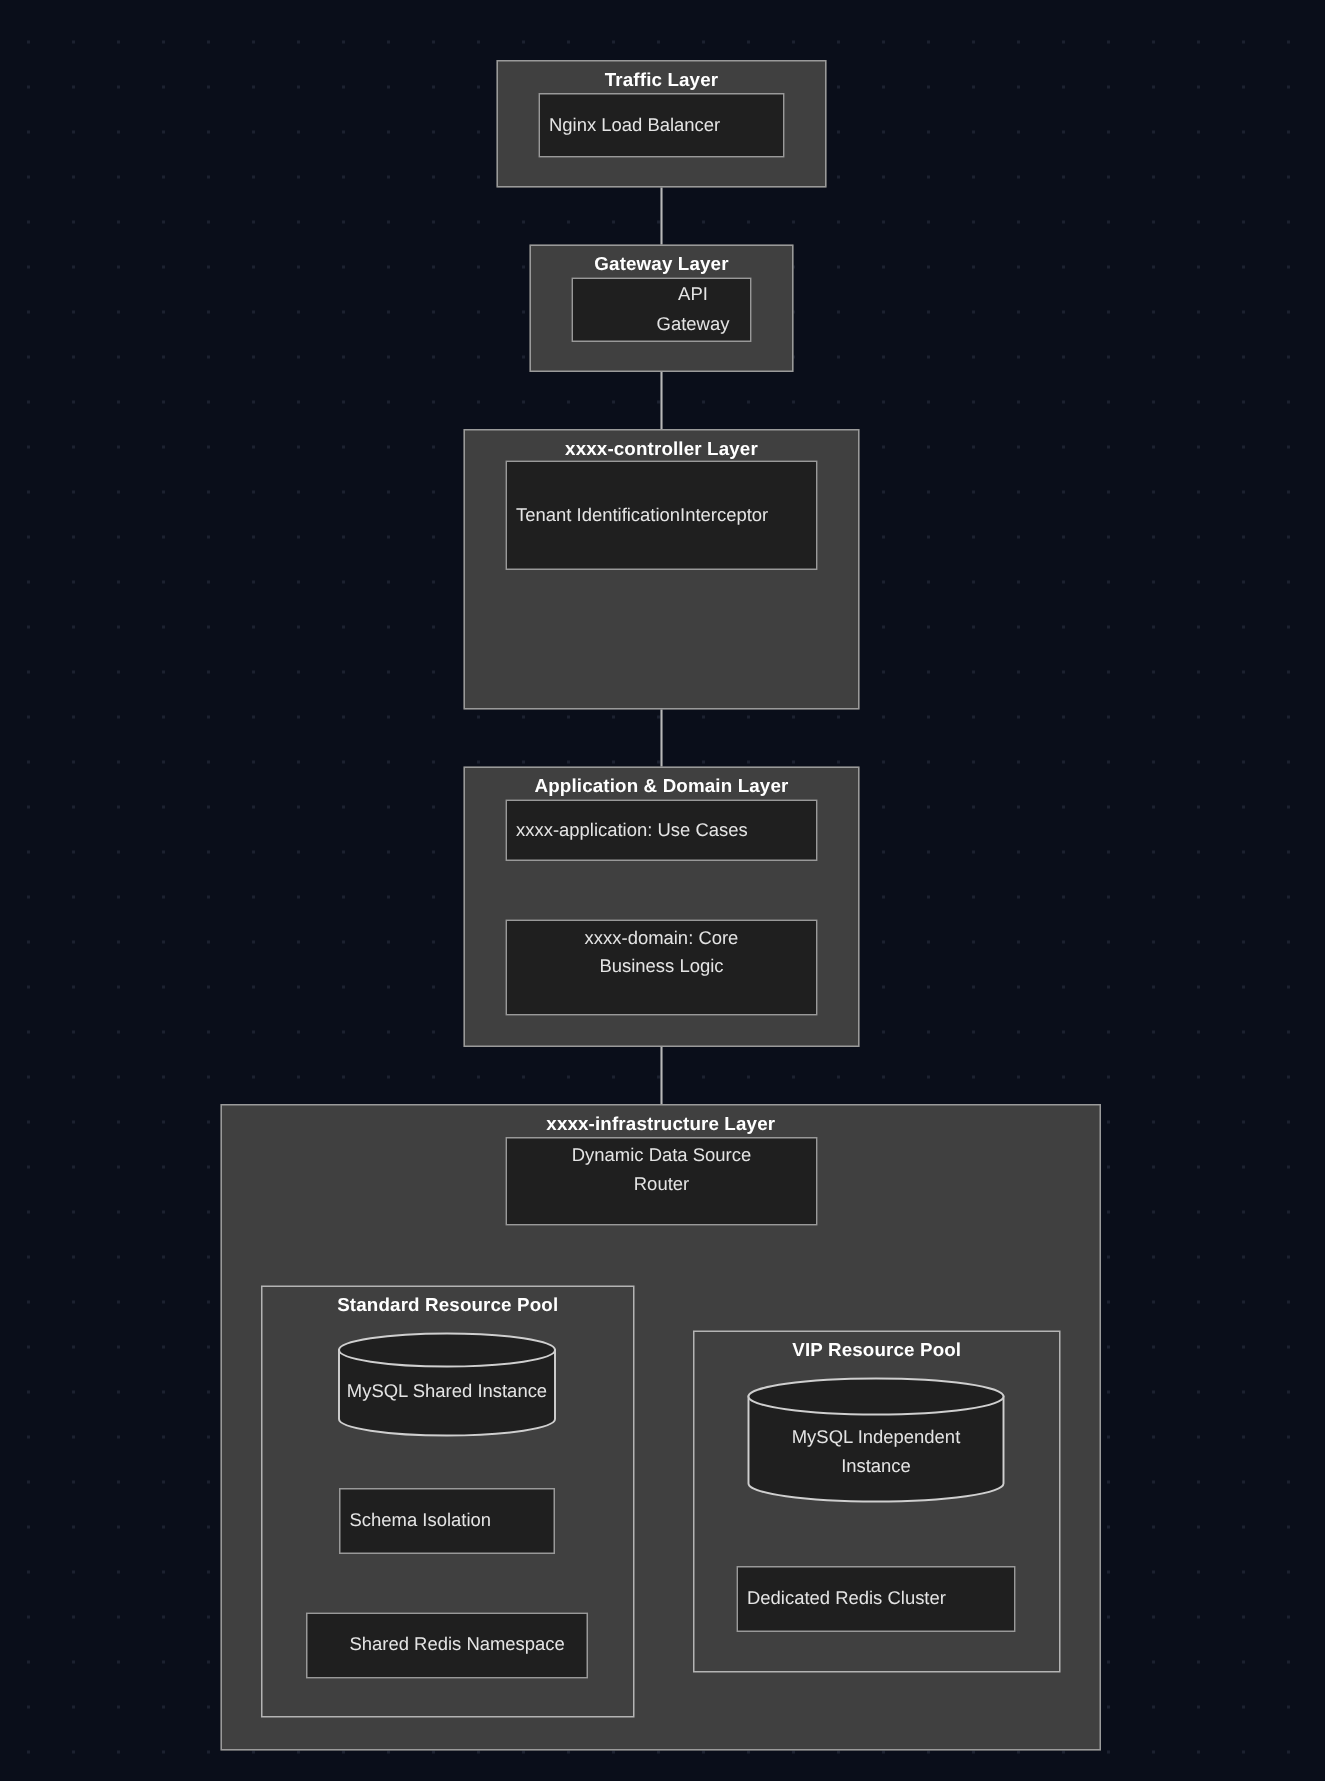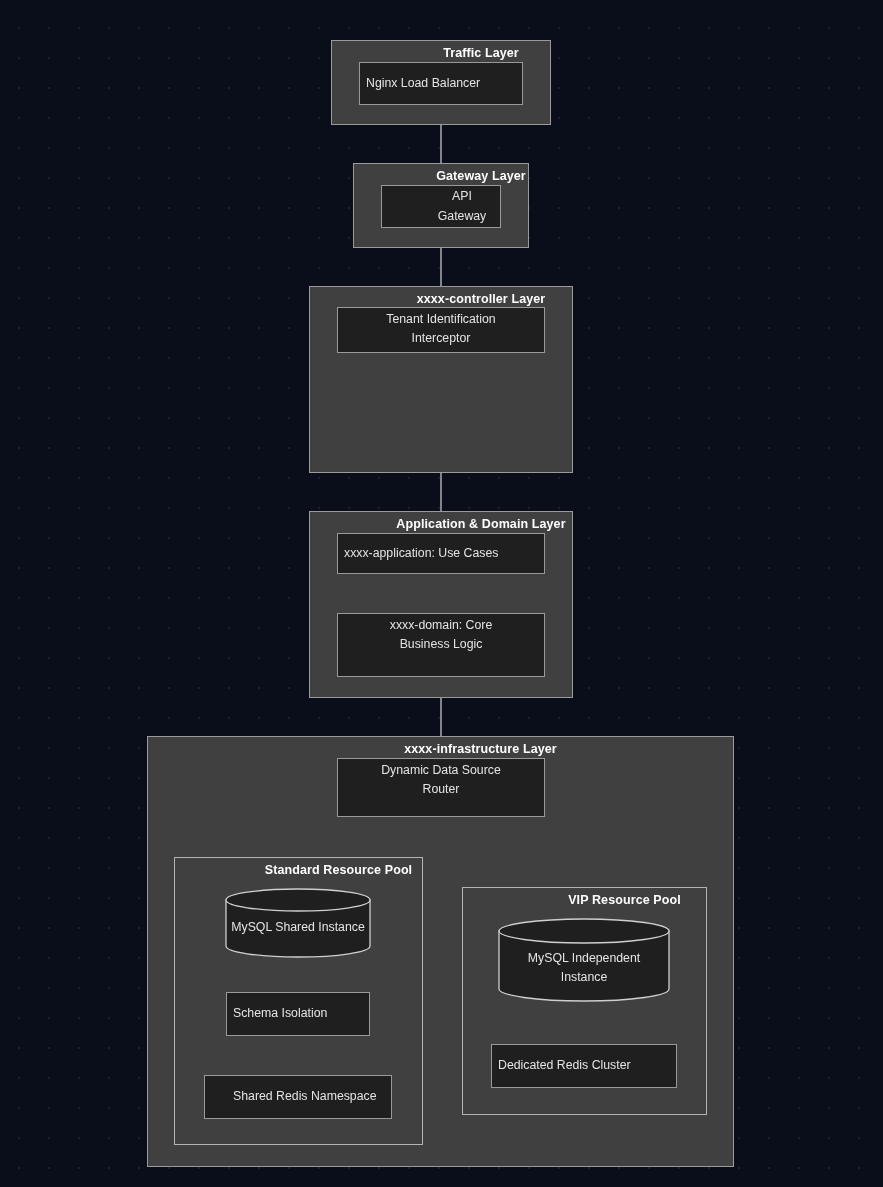--- a/index.html
+++ b/index.html
@@ -30,21 +30,20 @@
     position: absolute;
     top: 5px;
     left: 0;
     width: 100%;
     text-align: center;
     font-size: 12.5px;
     font-weight: bold;
     color: #ffffff;
     letter-spacing: 0.1px;
     white-space: nowrap;
-    margin-left: 40px;
   }
   .subcluster {
     position: absolute;
     background: #404040;
     border: 1px solid #b4b4b4;
     box-sizing: border-box;
   }
   
   .node {
     position: absolute;
@@ -134,21 +133,21 @@
   <div class="cluster" style="left:353px; top:163px; width:176px; height:85px;">
     <div class="cluster-title">Gateway Layer</div>
   </div>
   <div class="node" style="left:381px; top:185px; width:120px; height:43px;padding-left:48px;">
     <span>API Gateway</span>
   </div>
 
   <div class="cluster" style="left:309px; top:286px; width:264px; height:187px;">
     <div class="cluster-title">xxxx-controller Layer</div>
   </div>
-  <div class="node" style="left:337px; top:307px; width:208px; height:46px; flex-direction:column;">
+  <div class="node" style="left:337px; top:307px; width:208px; height:73px; flex-direction:row;">
     <span>Tenant Identification</span>
     <span>Interceptor</span>
   </div>
 
   <div class="cluster" style="left:309px; top:511px; width:264px; height:187px;">
     <div class="cluster-title">Application &amp; Domain Layer</div>
   </div>
   <div class="node" style="left:337px; top:533px; width:208px; height:41px;">
     <span>xxxx-application: Use Cases</span>
   </div>

